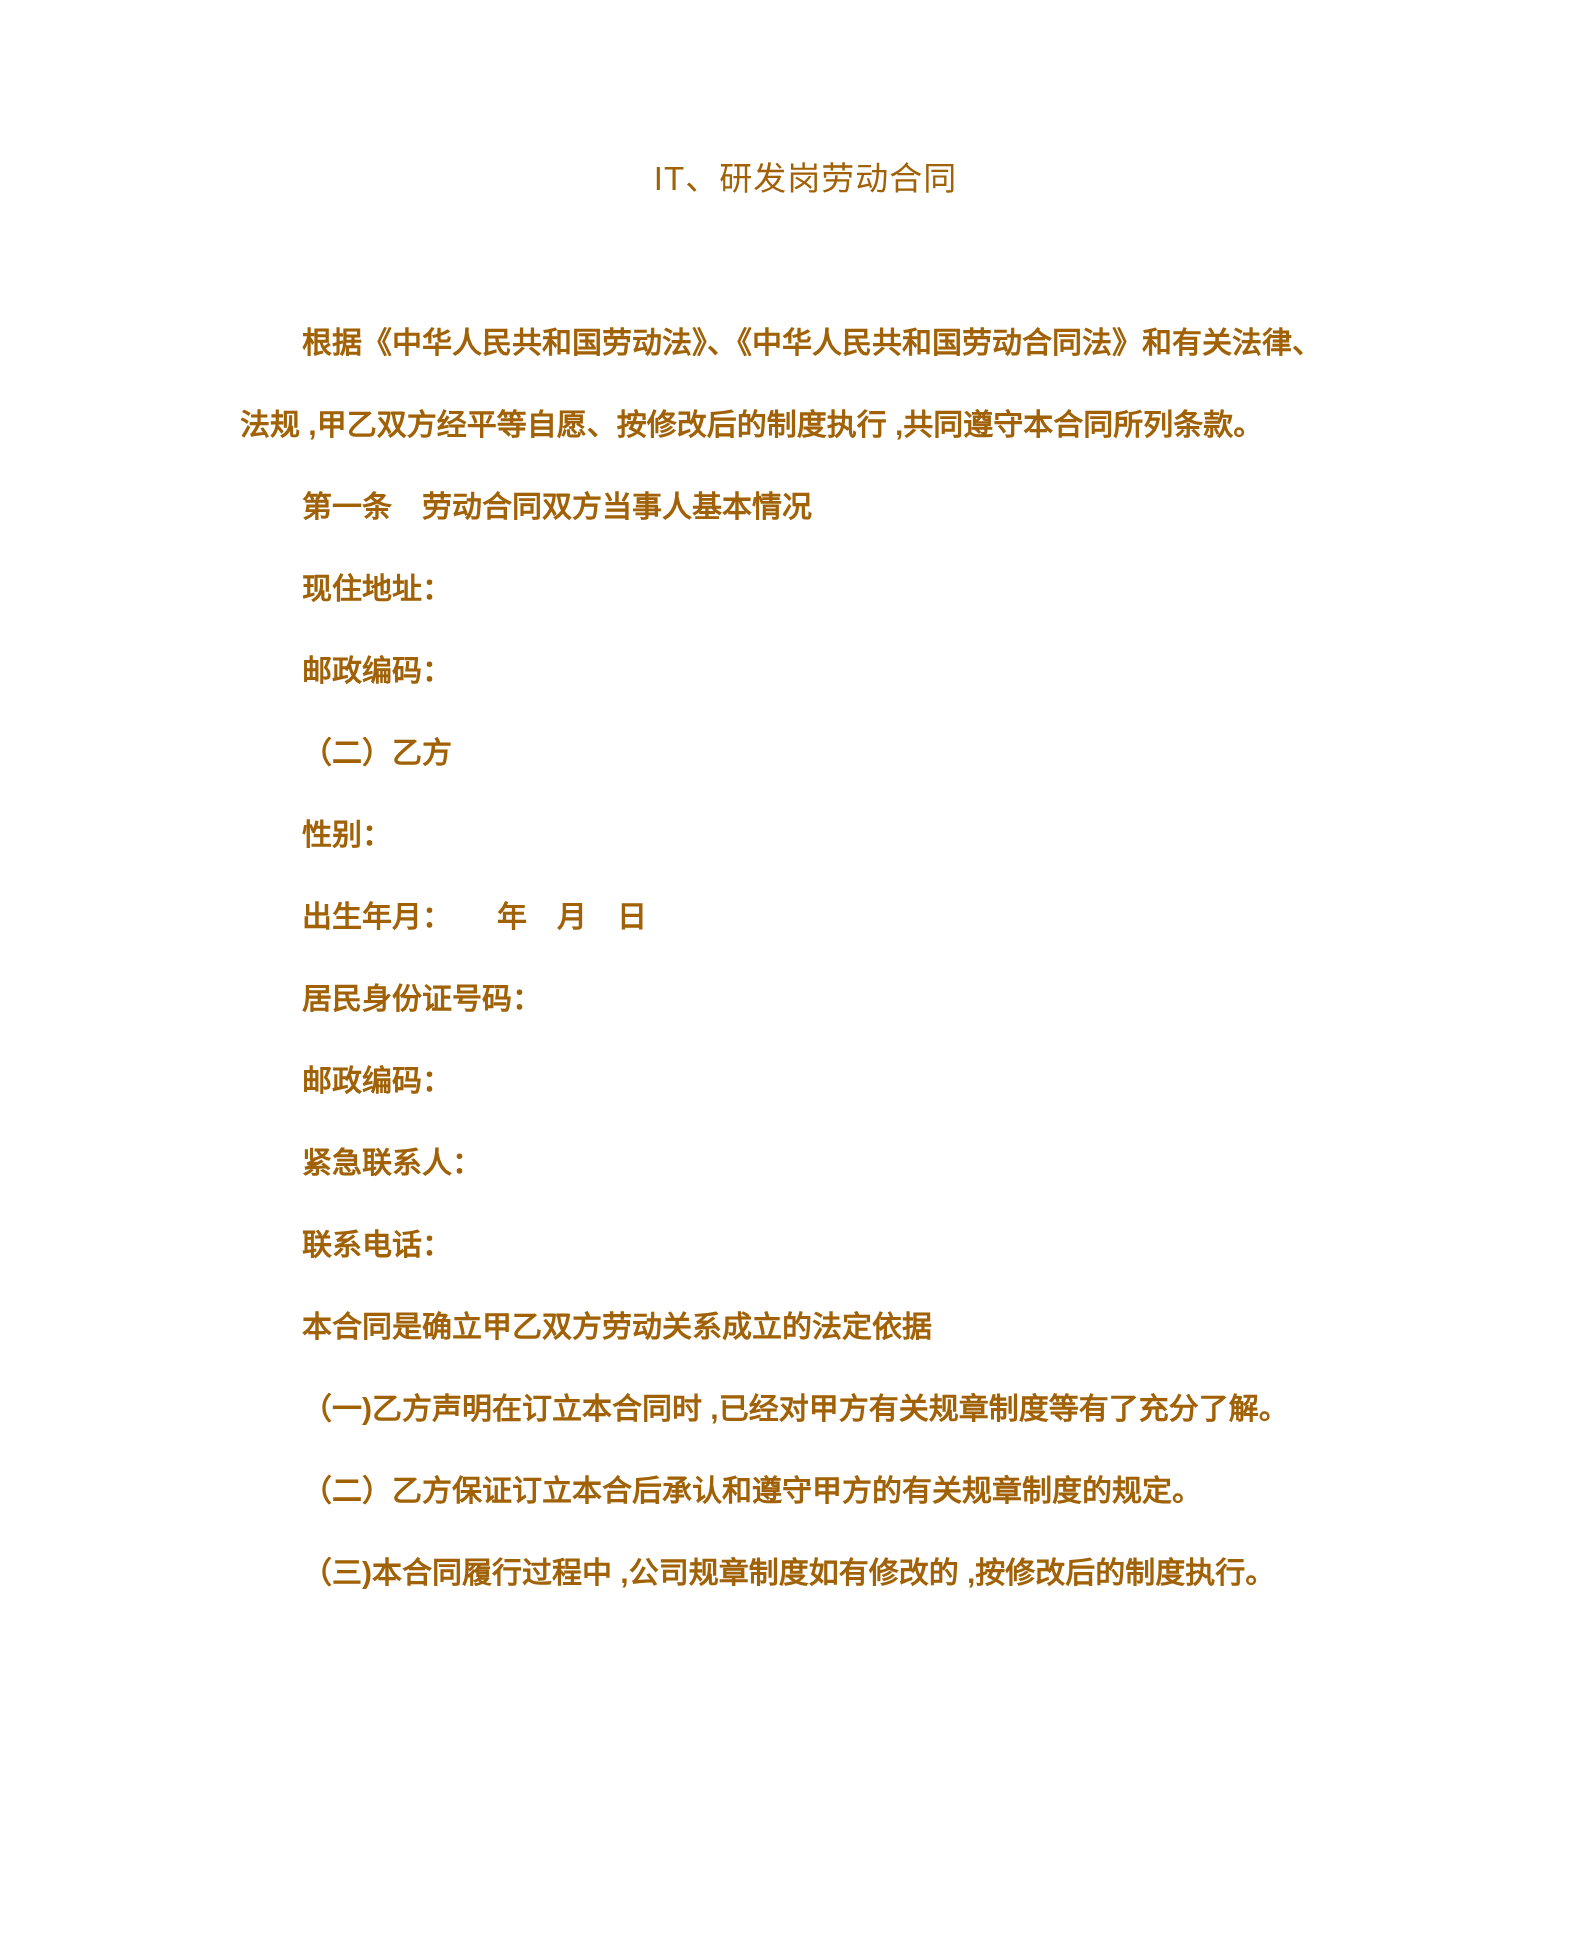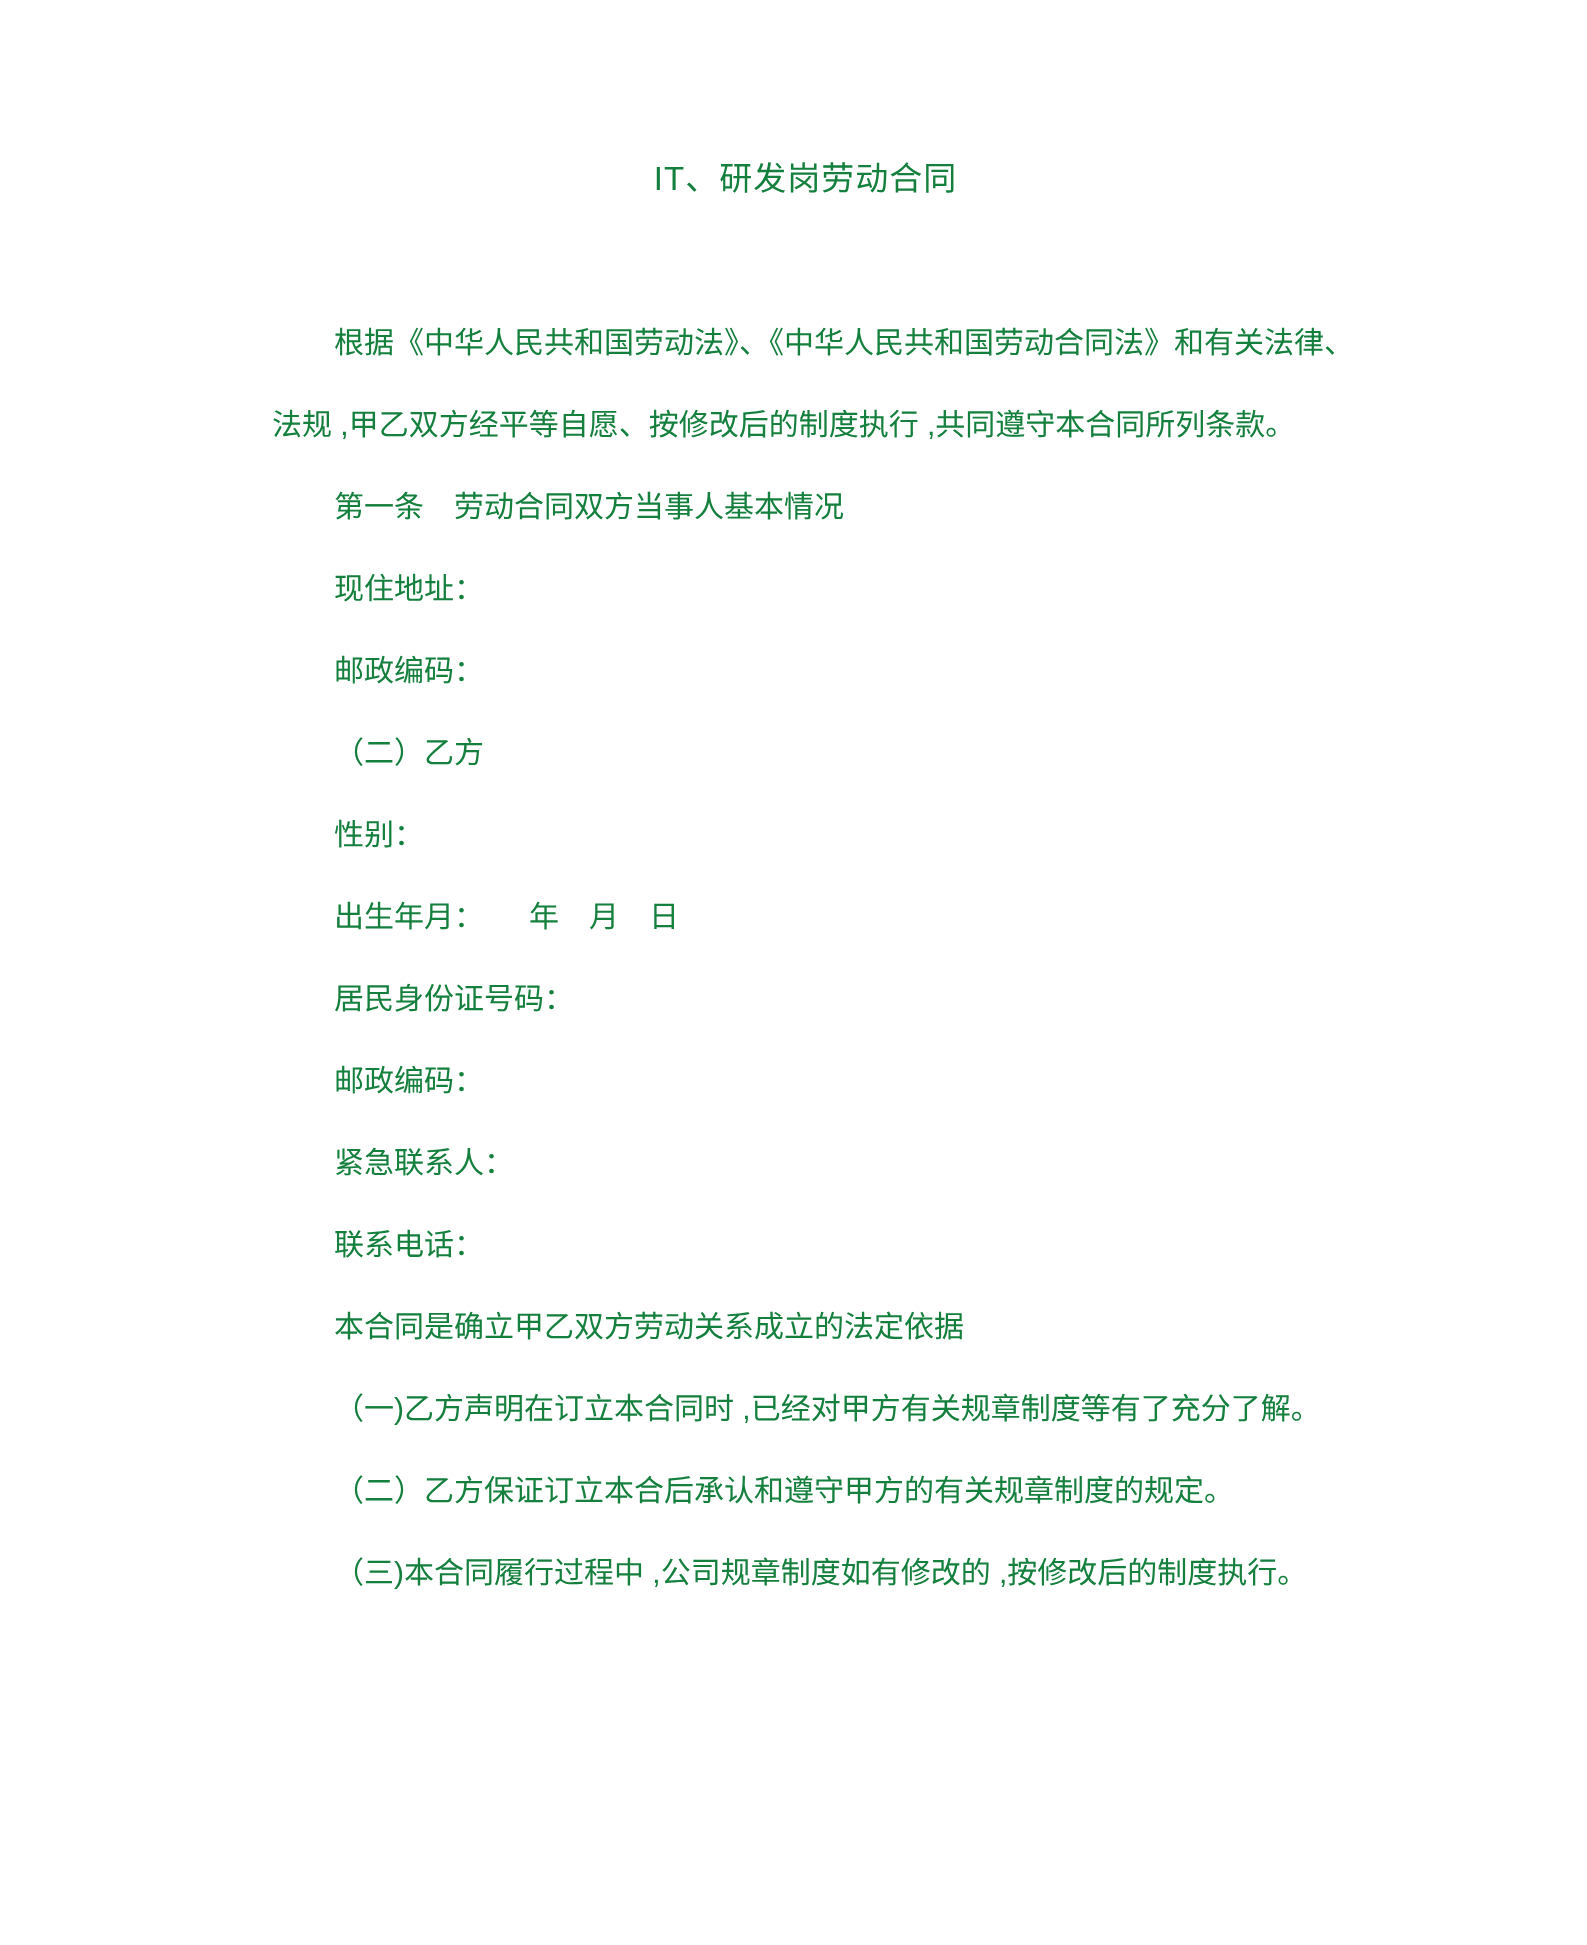--- a/index.html
+++ b/index.html
@@ -7,40 +7,39 @@
     background: #ffffff;
   }
   .page {
     position: relative;
     width: 1587px;
     height: 1945px;
     margin: 0 auto;
     background: #ffffff;
     overflow: hidden;
     font-family: "Liberation Sans", "DejaVu Sans", sans-serif;
-    color: #15803d;
+    color: #a16207;
   }
   .content {
     padding: 138px 216px 0 240px;
   }
   .doc-title {
     font-size: 33px;
     line-height: 82px;
     text-align: center;
     font-weight: 400;
     letter-spacing: 1px;
     margin-bottom: 82px; 
     white-space: pre;
   }
   .doc-line {
     font-size: 30px;
     line-height: 82px;
     white-space: pre;
-    font-weight: 400;
-    margin-left: 32px;
+    font-weight: 700;
   }
   .doc-line.indent {
     padding-left: 62px; 
   }
 </style>
 </head>
 <body>
 
 <div class="page">
   <div class="content">

